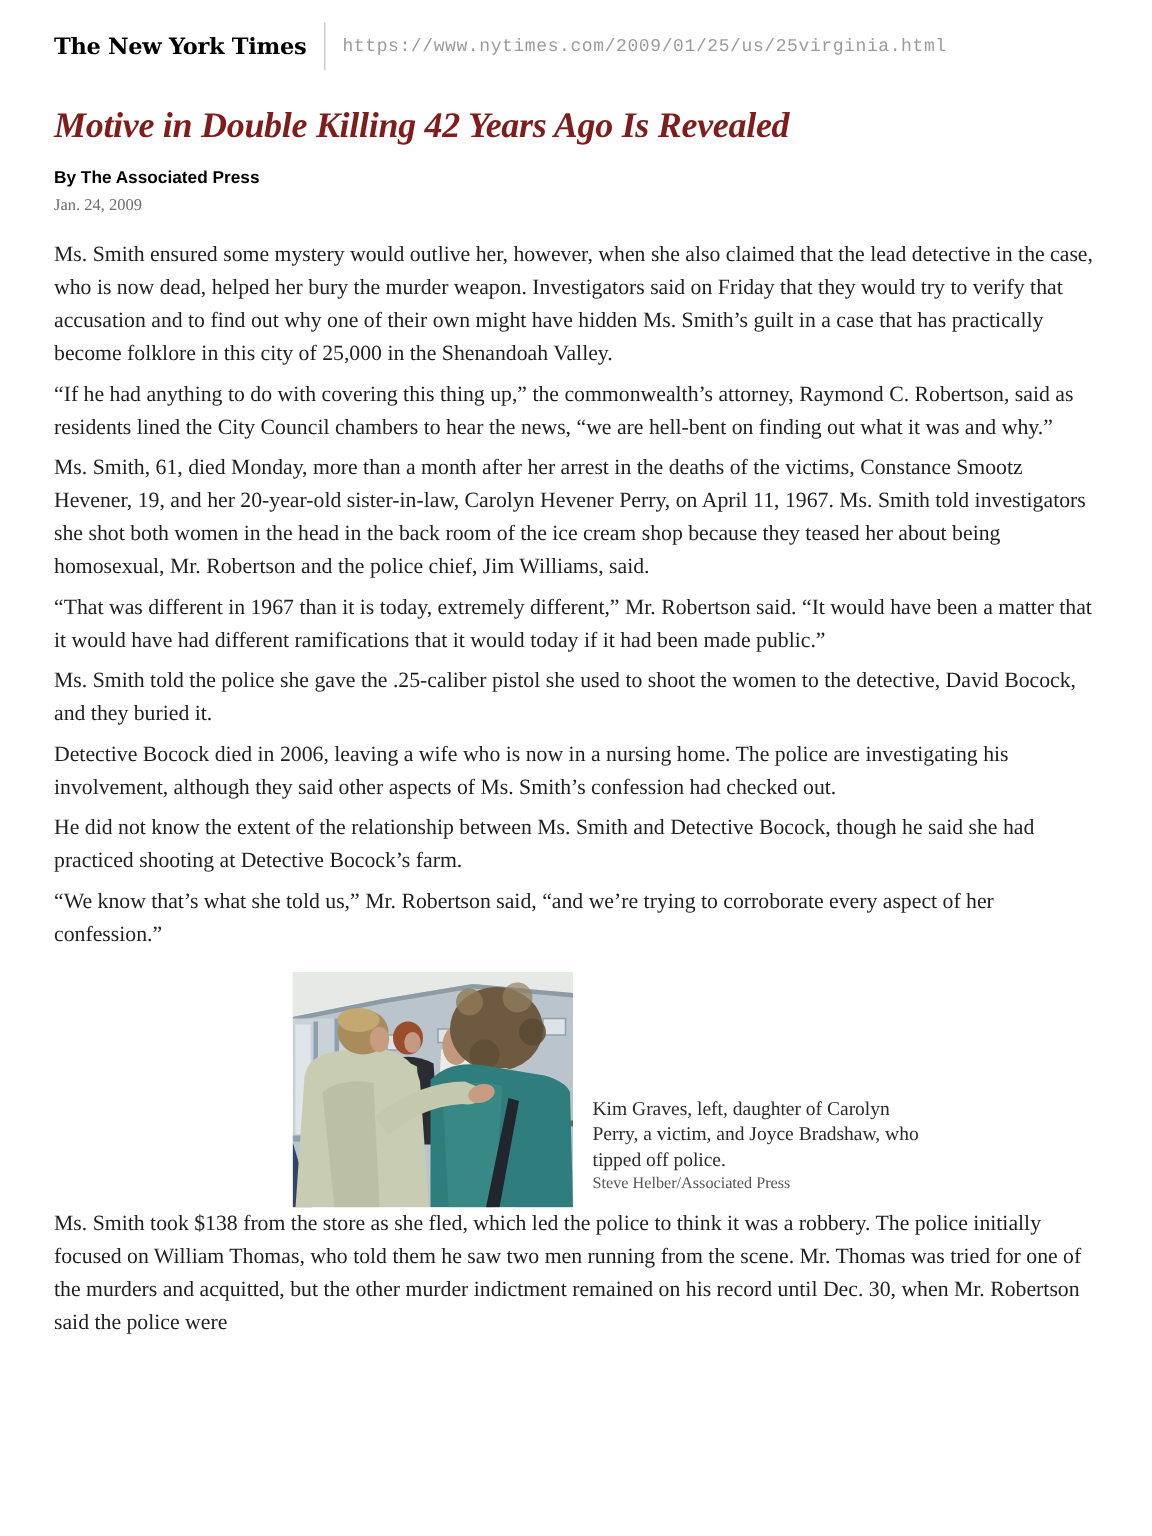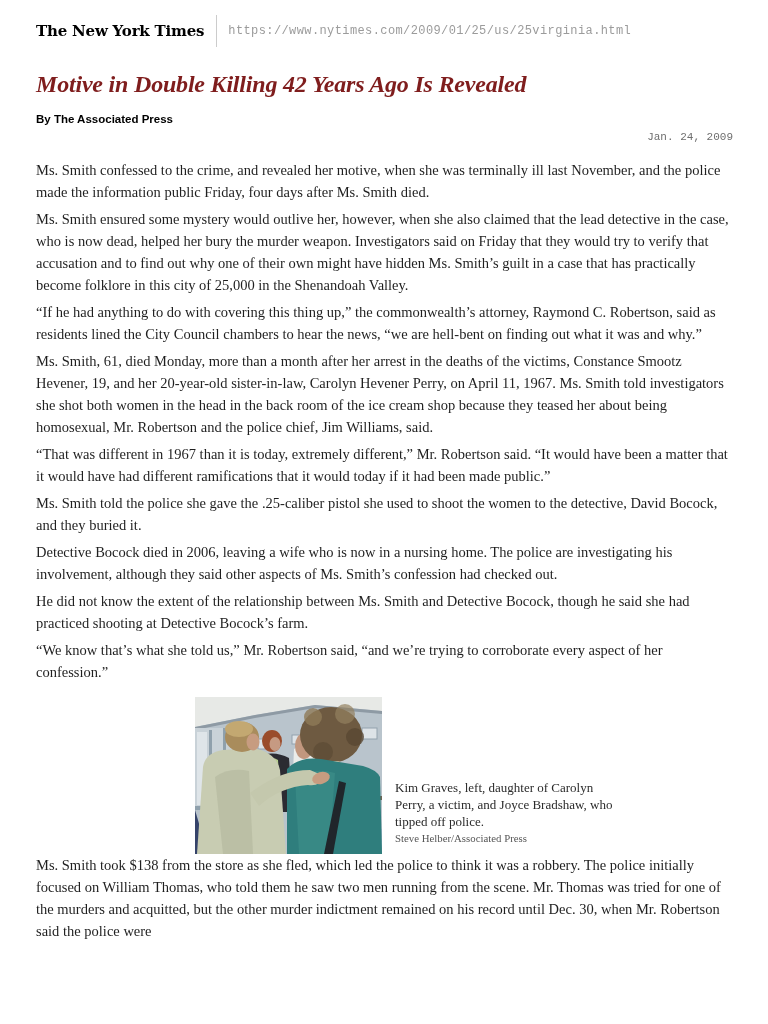--- a/index.html
+++ b/index.html
@@ -36,22 +36,22 @@
     font-size: 24px; line-height: 32px; letter-spacing: -0.2px;
     color: #7f1d1d;
   }
   .byline {
     margin-top: 13px;
     font-family: "Liberation Sans", sans-serif;
     font-weight: 700; font-size: 11.5px; color: #000;
   }
   .pub-date {
     margin-top: 6px;
-    font-family: Liberation Mono, monospace;
-    font-size: 11px; color: #6e6e6e; text-align: right;
+    font-family: Liberation Serif, serif;
+    font-size: 11px; color: #6e6e6e;
   }
 
   
   .body-text { margin-top: 16px; }
   .body-text p {
     margin: 0 0 5px 0;
     font-size: 14.5px; line-height: 22px;
     color: #1f1f1f; max-width: 700px;
   }
   .after-photo { margin-top: 26px; }
@@ -76,21 +76,20 @@
     <div class="nyt-logo">The New York Times</div>
     <div class="header-divider"></div>
     <div class="page-url">https://www.nytimes.com/2009/01/25/us/25virginia.html</div>
   </div>
 
   <h1 class="headline">Motive in Double Killing 42 Years Ago Is Revealed</h1>
   <div class="byline">By The Associated Press</div>
   <div class="pub-date">Jan. 24, 2009</div>
 
   <div class="body-text">
-    <p>Ms. Smith confessed to the crime, and revealed her motive, when she was terminally ill last November, and the police made the information public Friday, four days after Ms. Smith died.</p>
     <p>Ms. Smith ensured some mystery would outlive her, however, when she also claimed that the lead detective in the case, who is now dead, helped her bury the murder weapon. Investigators said on Friday that they would try to verify that accusation and to find out why one of their own might have hidden Ms. Smith’s guilt in a case that has practically become folklore in this city of 25,000 in the Shenandoah Valley.</p>
     <p>“If he had anything to do with covering this thing up,” the commonwealth’s attorney, Raymond C. Robertson, said as residents lined the City Council chambers to hear the news, “we are hell-bent on finding out what it was and why.”</p>
     <p>Ms. Smith, 61, died Monday, more than a month after her arrest in the deaths of the victims, Constance Smootz Hevener, 19, and her 20-year-old sister-in-law, Carolyn Hevener Perry, on April 11, 1967. Ms. Smith told investigators she shot both women in the head in the back room of the ice cream shop because they teased her about being homosexual, Mr. Robertson and the police chief, Jim Williams, said.</p>
     <p>“That was different in 1967 than it is today, extremely different,” Mr. Robertson said. “It would have been a matter that it would have had different ramifications that it would today if it had been made public.”</p>
     <p>Ms. Smith told the police she gave the .25-caliber pistol she used to shoot the women to the detective, David Bocock, and they buried it.</p>
     <p>Detective Bocock died in 2006, leaving a wife who is now in a nursing home. The police are investigating his involvement, although they said other aspects of Ms. Smith’s confession had checked out.</p>
     <p>He did not know the extent of the relationship between Ms. Smith and Detective Bocock, though he said she had practiced shooting at Detective Bocock’s farm.</p>
     <p>“We know that’s what she told us,” Mr. Robertson said, “and we’re trying to corroborate every aspect of her confession.”</p>
 
     <div class="photo-row">

